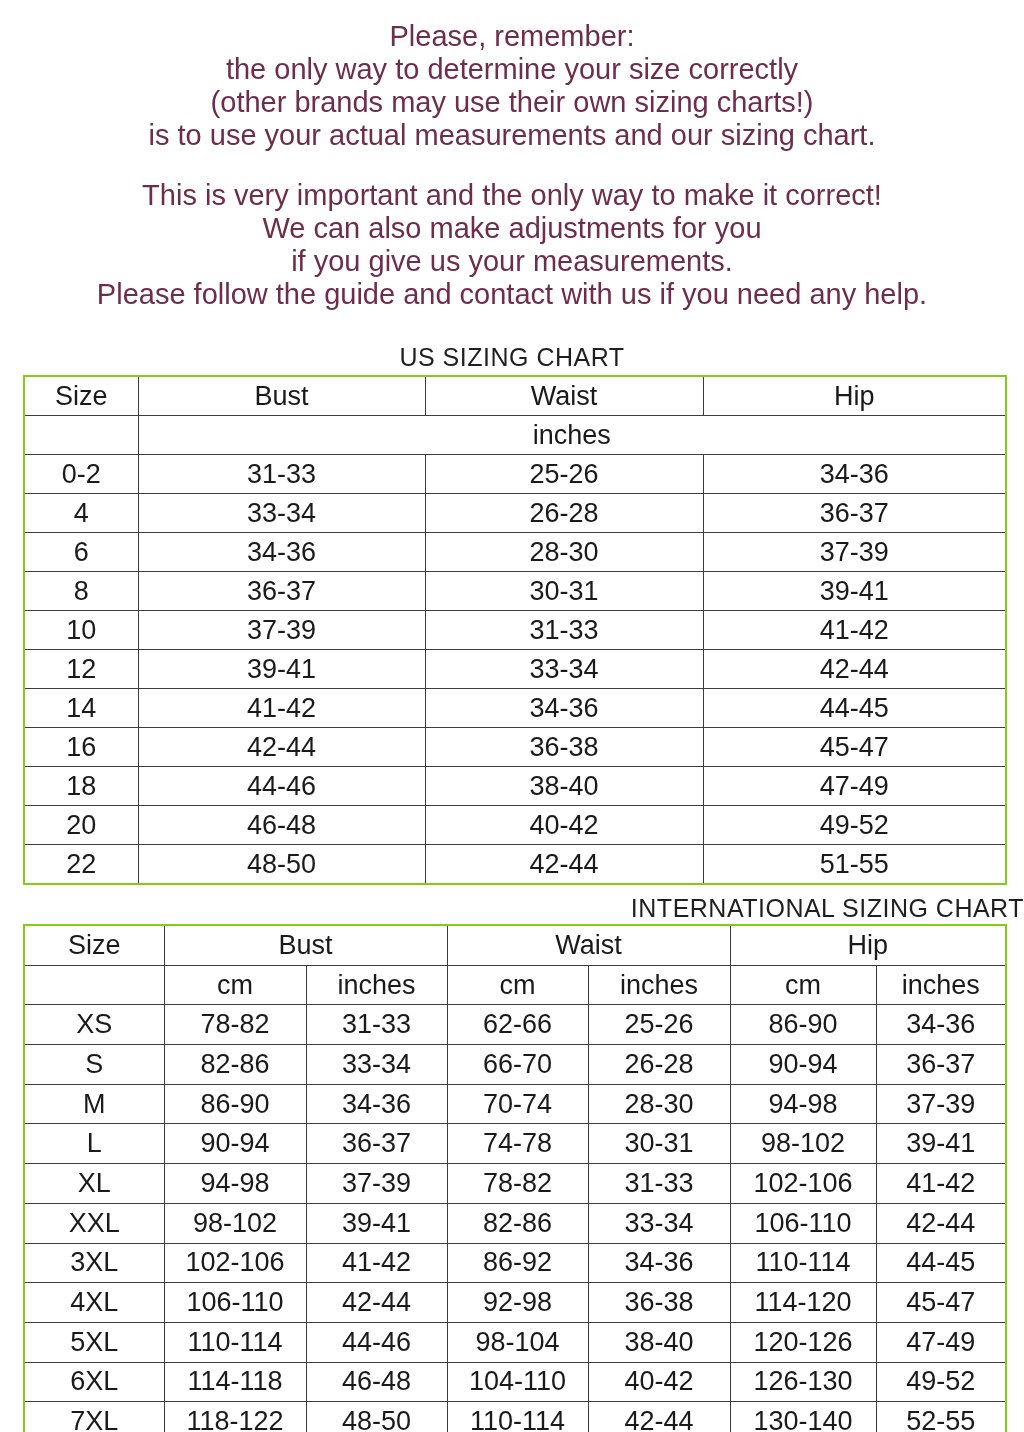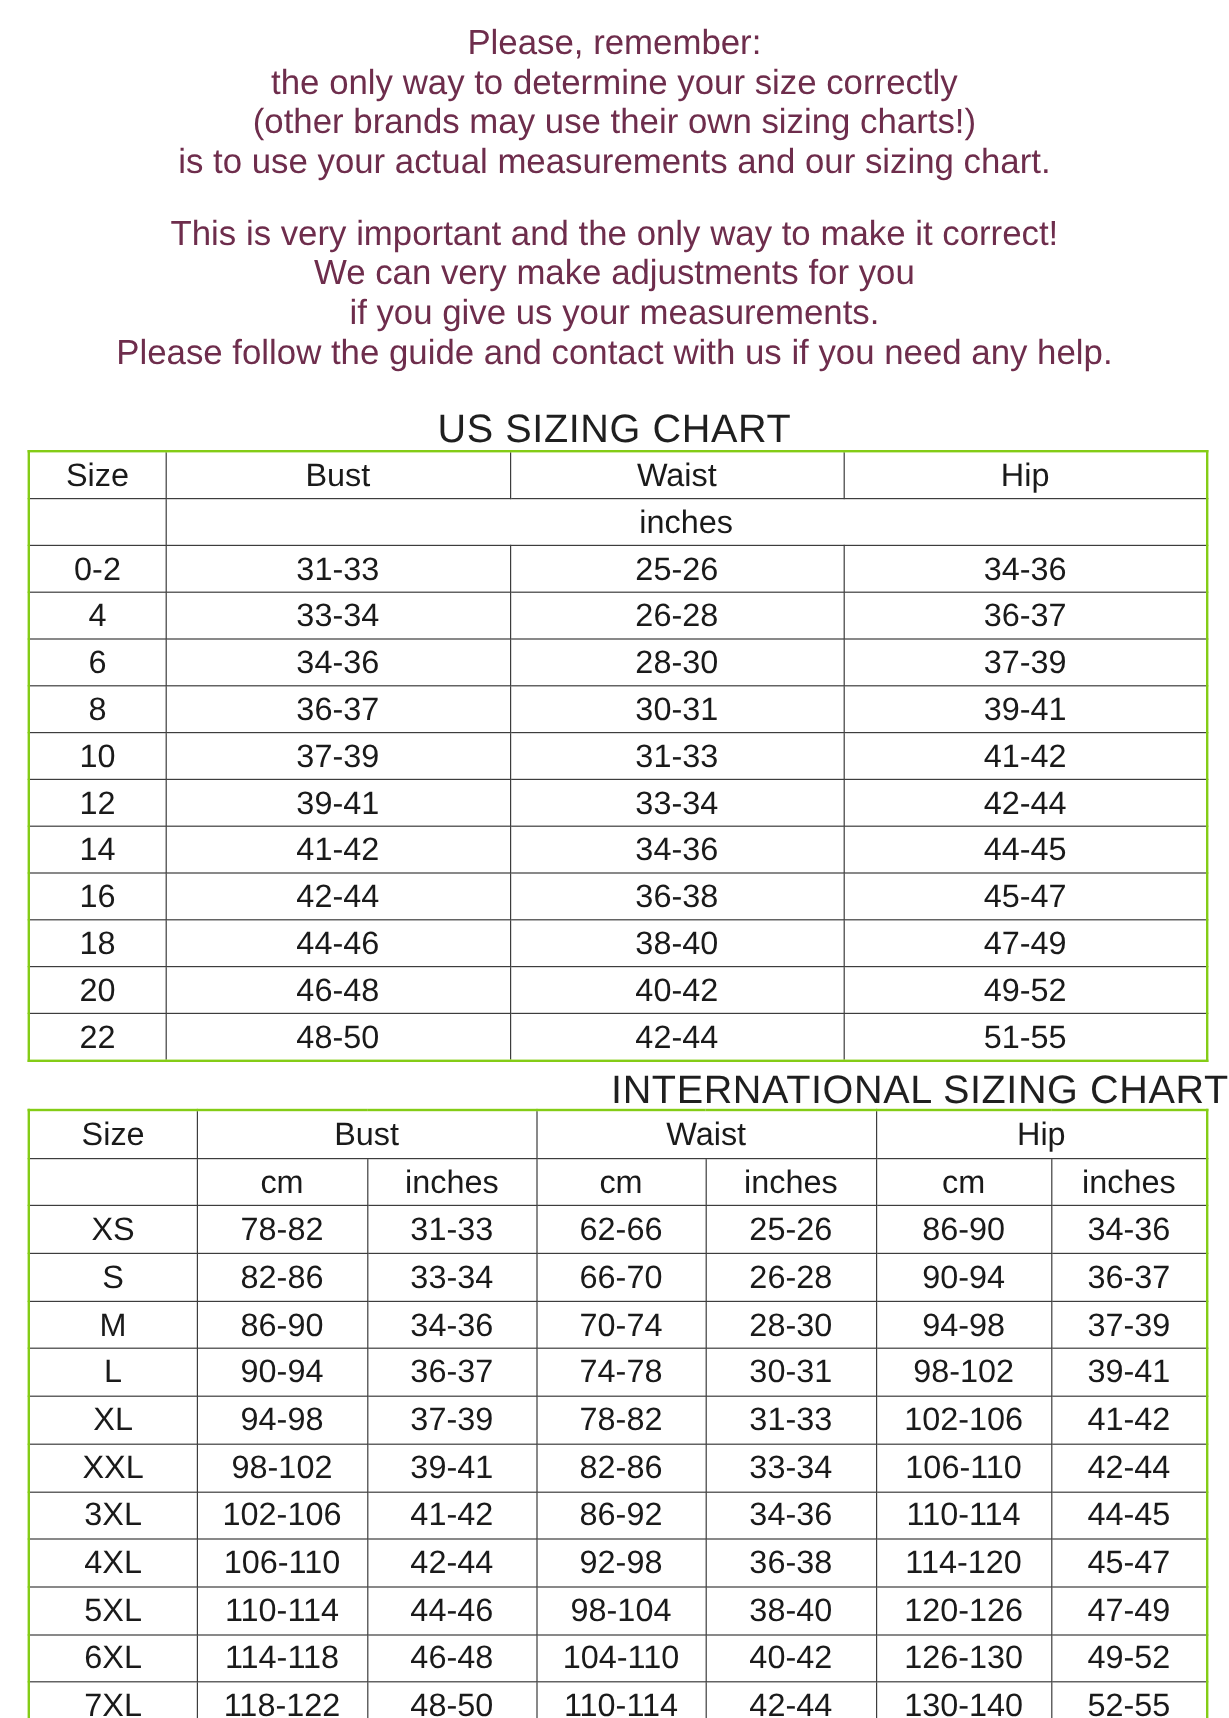--- a/index.html
+++ b/index.html
@@ -28,21 +28,21 @@
     margin: 0;
   }
   .intro-spacer {
     height: 27px;
   }
   
   .chart-title {
     margin: 0;
     text-align: center;
     color: #1f1f1f;
-    font-size: 33px;
+    font-size: 25px;
     font-weight: 300;
     line-height: 30px;
     letter-spacing: 0.5px;
   }
   .us-title   { margin-top: 31px; margin-bottom: 3px; }
   .intl-title { margin-top: 8px;  margin-bottom: 1px; text-align: right; }
   
   table.size-table {
     border-collapse: collapse;
     table-layout: fixed;
@@ -75,21 +75,21 @@
 
 <div class="page">
 
   <div class="intro">
     <p>Please, remember:</p>
     <p>the only way to determine your size correctly</p>
     <p>(other brands may use their own sizing charts!)</p>
     <p>is to use your actual measurements and our sizing chart.</p>
     <div class="intro-spacer"></div>
     <p>This is very important and the only way to make it correct!</p>
-    <p>We can very make adjustments for you</p>
+    <p>We can also make adjustments for you</p>
     <p>if you give us your measurements.</p>
     <p>Please follow the guide and contact with us if you need any help.</p>
   </div>
 
   <h2 class="chart-title us-title">US SIZING CHART</h2>
 
   <table class="size-table us-table">
     <colgroup>
       <col style="width:114px">
       <col style="width:287px">

